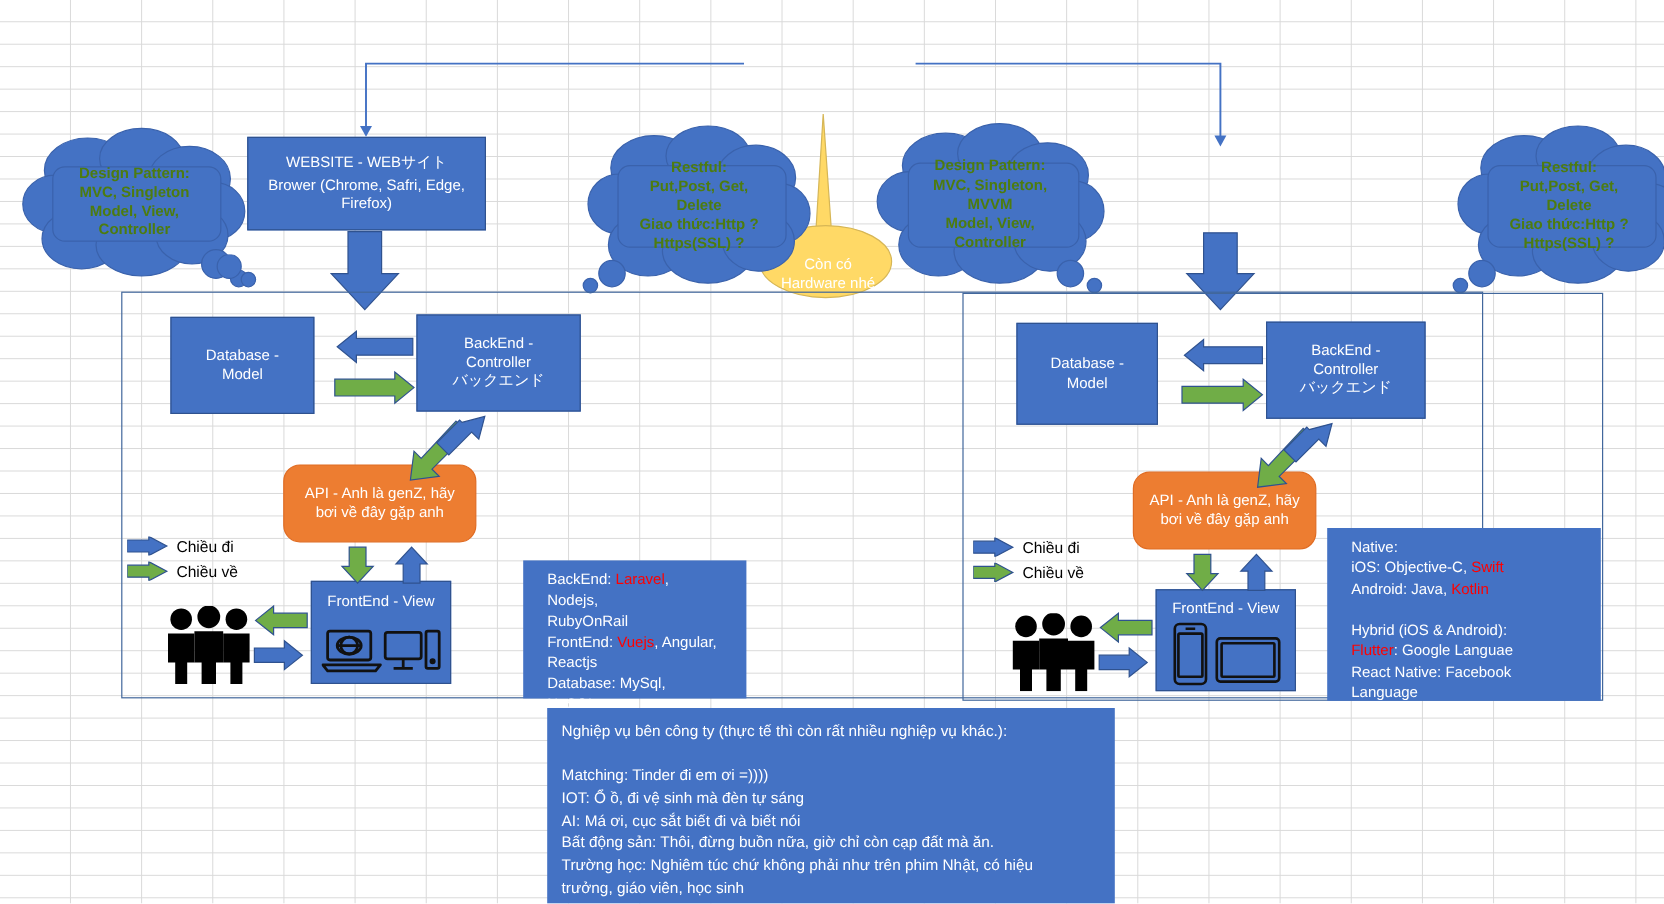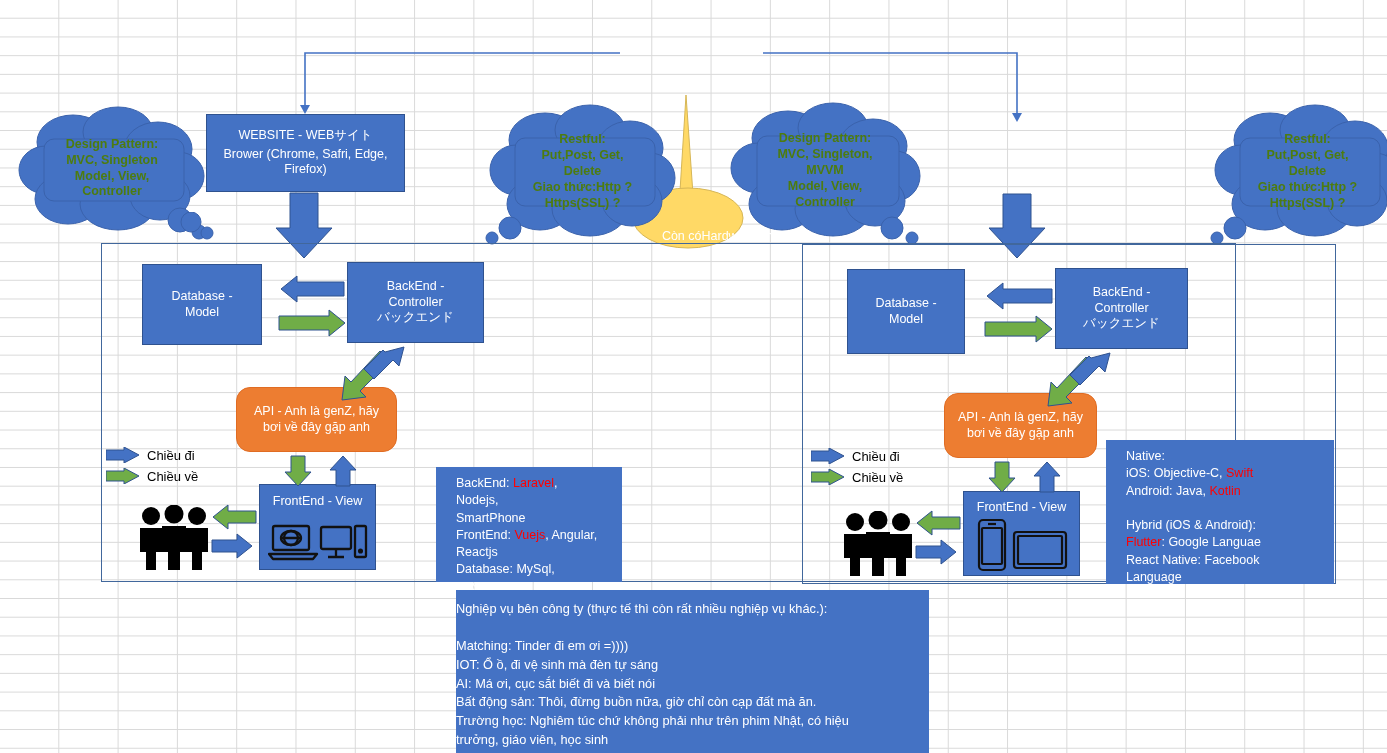--- a/index.html
+++ b/index.html
@@ -44,21 +44,21 @@
   .cloud{position:absolute;}
   .cloud svg{display:block;overflow:visible;}
   .cloud .ctext{
     position:absolute;left:0;right:0;top:0;bottom:0;
     display:flex;flex-direction:column;align-items:center;justify-content:center;
     color:#4d7c0f;text-align:center;line-height:1.27;pointer-events:none;
   }
   .callout{position:absolute;}
   .callout .ctext{
     position:absolute;left:0;right:0;bottom:6px;
-    display:flex;align-items:center;justify-content:flex-end;
+    display:flex;flex-direction:column;align-items:center;justify-content:flex-end;
     color:#fff;text-align:center;line-height:1.3;pointer-events:none;
   }
 
   .arrowlayer{position:absolute;inset:0;pointer-events:none;}
   .iconlayer{position:absolute;}
 </style>
 </head>
 <body>
 
 <div id="grid"></div>
@@ -278,21 +278,21 @@
     <path d="M 0 3 L 18 3 L 18 0 L 33 8 L 18 16 L 18 13 L 0 13 Z" fill="#4472C4" stroke="#2F528F"></path>
   </svg>
   <div class="lbl" style="left:147px;top:448px;font-size:13px;">Chiều đi</div>
   <svg class="iconlayer" style="left:106px;top:468px;" width="36" height="16">
     <path d="M 0 3 L 18 3 L 18 0 L 33 8 L 18 16 L 18 13 L 0 13 Z" fill="#70AD47" stroke="#2F528F"></path>
   </svg>
   <div class="lbl" style="left:147px;top:469px;font-size:13px;">Chiều về</div>
 
   <div class="textbox" style="left:436px;top:467px;width:186px;height:115px;font-size:12.5px;">
     <div><span>BackEnd: </span><span class="red">Laravel</span><span>, Nodejs,</span></div>
-    <div>SmartPhone</div>
+    <div>RubyOnRail</div>
     <div><span>FrontEnd: </span><span class="red">Vuejs</span><span>, Angular,</span></div>
     <div>Reactjs</div>
     <div>Database: MySql, NoSQL,</div>
     <div>MongoDB, SQLite</div>
   </div>
 
   <div class="panel" style="left:802px;top:244px;width:534px;height:340px;"></div>
 
   <div class="box blue" style="left:847px;top:269px;width:118px;height:85px;font-size:12.5px;">
     <span>Database -</span>
@@ -358,21 +358,21 @@
   <div class="textbox" style="left:1106px;top:440px;width:228px;height:144px;font-size:12.5px;">
     <div>Native:</div>
     <div><span>iOS: Objective-C, </span><span class="red">Swift</span></div>
     <div><span>Android: Java, </span><span class="red">Kotlin</span></div>
     <div>&nbsp;</div>
     <div>Hybrid (iOS &amp; Android):</div>
     <div><span class="red">Flutter</span><span>: Google Languae</span></div>
     <div>React Native: Facebook Language</div>
   </div>
 
-  <div class="textbox" style="left:456px;top:590px;width:473px;height:163px;font-size:12.8px;line-height:1.46;padding:10px 0;">
+  <div class="textbox" style="left:456px;top:590px;width:473px;height:163px;font-size:12.8px;line-height:1.46;padding:10px 12px;">
     <div>Nghiệp vụ bên công ty (thực tế thì còn rất nhiều nghiệp vụ khác.):</div>
     <div>&nbsp;</div>
     <div>Matching: Tinder đi em ơi =))))</div>
     <div>IOT: Ổ ồ, đi vệ sinh mà đèn tự sáng</div>
     <div>AI: Má ơi, cục sắt biết đi và biết nói</div>
     <div>Bất động sản: Thôi, đừng buồn nữa, giờ chỉ còn cạp đất mà ăn.</div>
     <div>Trường học: Nghiêm túc chứ không phải như trên phim Nhật, có hiệu</div>
     <div>trưởng, giáo viên, học sinh</div>
   </div>
 

